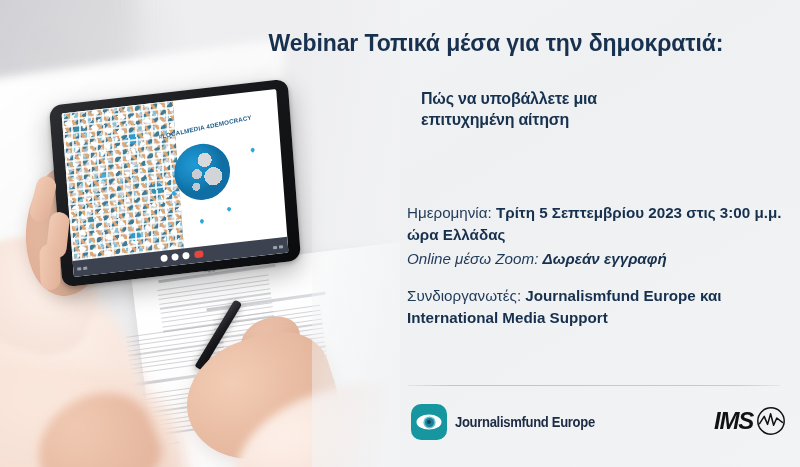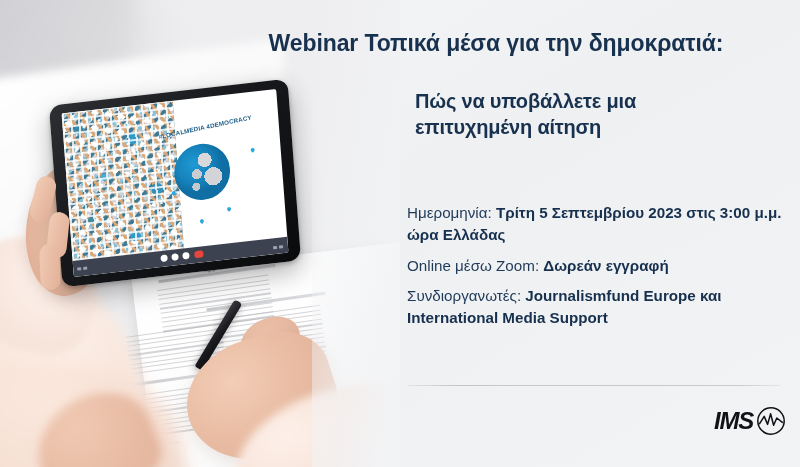--- a/index.html
+++ b/index.html
@@ -229,31 +229,31 @@
     position:absolute; left:403px; top:0; width:397px; height:467px;
     z-index:40;
   }
   .h-title{
     position:absolute; left:-197px; top:31px; width:580px;
     text-align:center;
     font-size:23px; font-weight:bold; color:#17314f;
     letter-spacing:-.1px; line-height:1.1;
   }
   .h-sub{
-    position:absolute; left:12px; top:88px; width:380px;
-    font-size:20px; font-weight:bold; color:#17314f;
+    position:absolute; left:18px; top:88px; width:380px;
+    font-size:16px; font-weight:bold; color:#17314f;
     line-height:1.32; letter-spacing:-.2px;
   }
   .blk{
     position:absolute; left:4px; width:382px;
     font-size:15.2px; color:#1f3a59; line-height:1.42;
   }
   .blk b{ font-weight:bold; color:#16304e; }
   #blk-date{ top:202px; }
-  #blk-online{ top:255px; }
+  #blk-online{ top:248px;font-style:italic; }
   #blk-co{ top:285px; }
 
   .divider{
     position:absolute; left:5px; top:385px; width:372px; height:1px;
     background:linear-gradient(90deg,rgba(190,192,196,.25),#c3c5c9 12%,#c8cacd 88%,rgba(190,192,196,.25));
   }
 
   
   .logos{
     position:absolute; left:4px; top:398px; width:385px; height:52px;
@@ -377,20 +377,28 @@
       <span>Online μέσω Zoom: </span><b>Δωρεάν εγγραφή</b>
     </div>
 
     <div class="blk" id="blk-co">
       <span>Συνδιοργανωτές: </span><b>Journalismfund Europe και International Media Support</b>
     </div>
 
     <div class="divider"></div>
 
     <div class="logos">
+      <div class="jf">
+        <div class="jf-mark">
+          <div class="jf-eye">
+            <div class="jf-pupil"></div>
+          </div>
+        </div>
+        <div class="jf-word">Journalismfund Europe</div>
+      </div>
 
       <div class="ims">
         <div class="ims-word">IMS</div>
         <svg width="30" height="30" viewBox="0 0 30 30">
           <circle cx="15" cy="15" r="13.2" fill="none" stroke="#111215" stroke-width="1.5"></circle>
           <path d="M3.6 17.6 L8.2 10.4 L11.6 18.4 L14.6 7.8 L17.6 19.2 L20.8 12.0 L26.4 16.4" fill="none" stroke="#111215" stroke-width="1.5" stroke-linejoin="round" stroke-linecap="round"></path>
         </svg>
       </div>
     </div>
 

